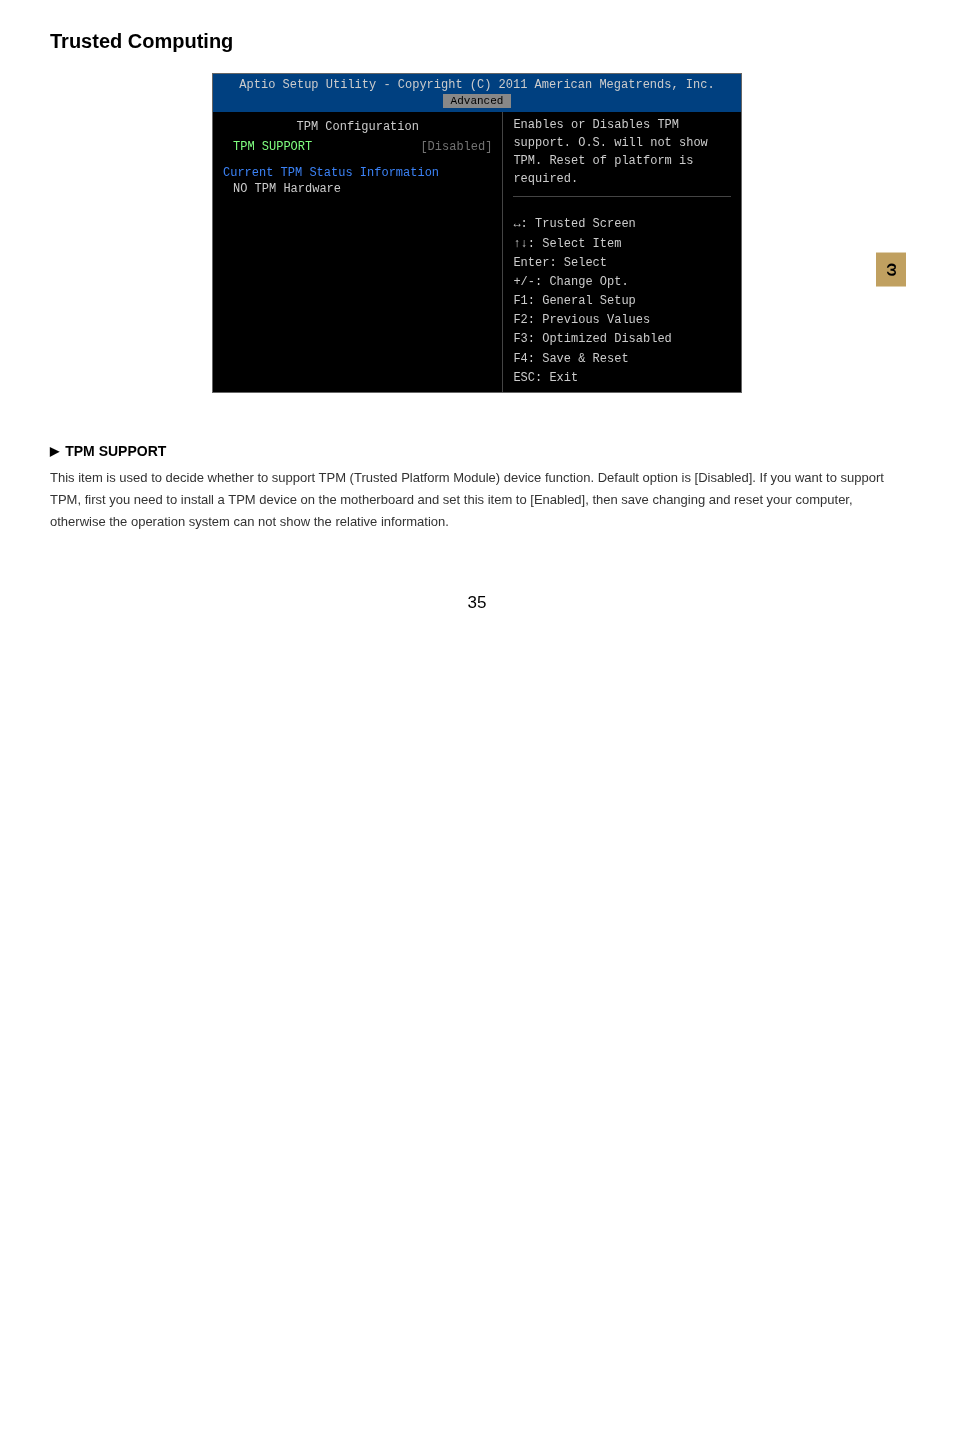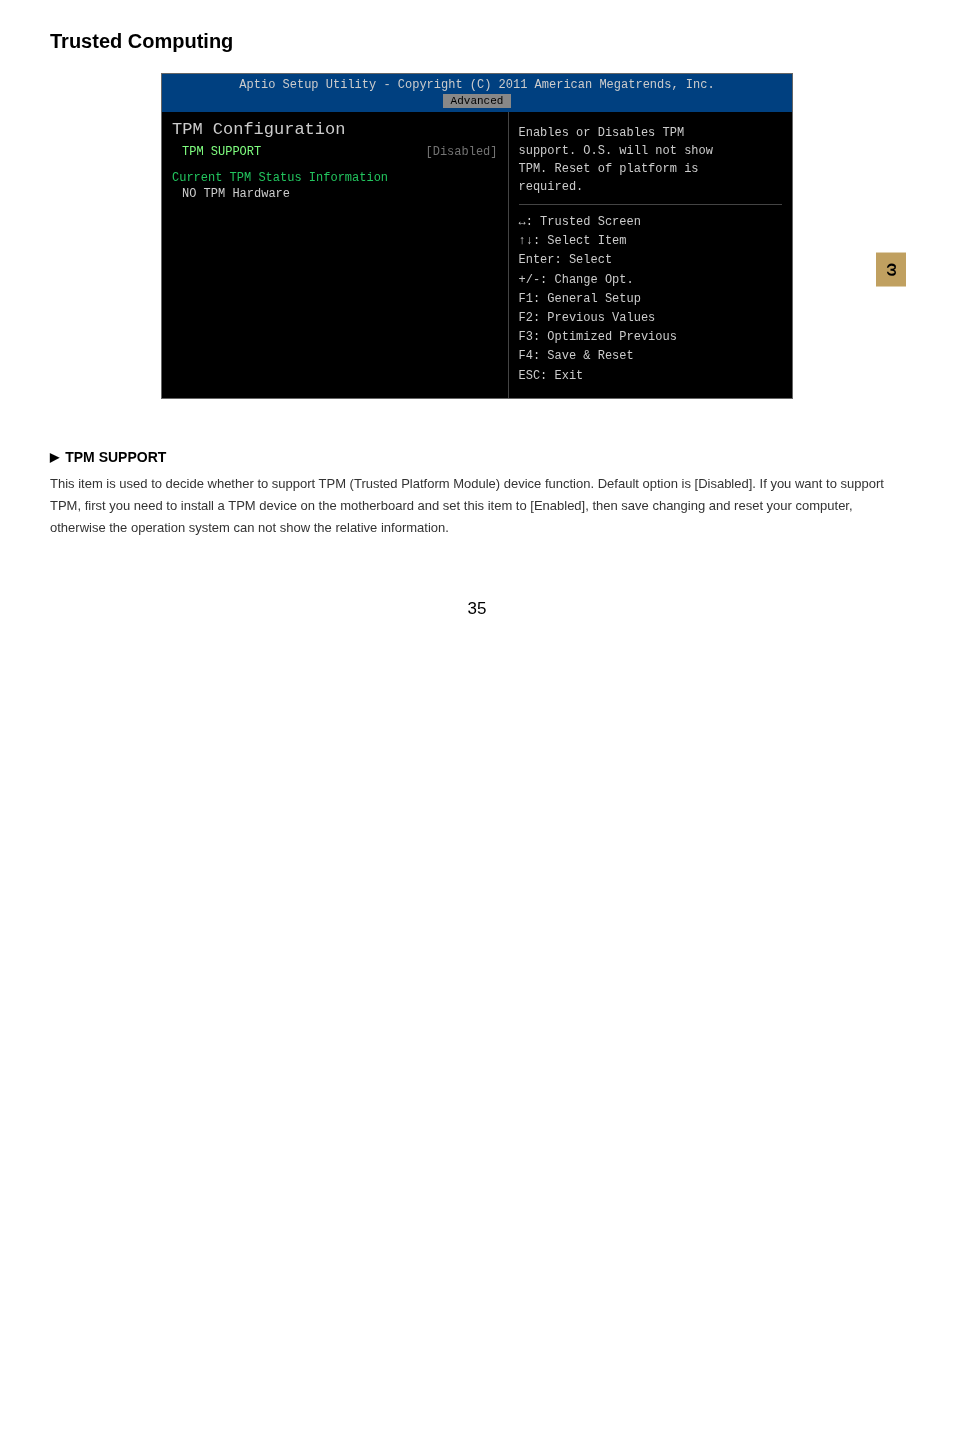--- a/index.html
+++ b/index.html
@@ -14,21 +14,21 @@
     }
 
     .page-title {
       font-size: 20px;
       font-weight: bold;
       margin-bottom: 20px;
       color: #000;
     }
 
     .bios-container {
-      width: 632px;
+      width: 530px;
       margin: 0 auto 30px auto;
       border: 1px solid #666;
       background: #000;
       color: #ccc;
       font-family: 'Courier New', monospace;
       font-size: 12px;
       position: relative;
     }
 
     .bios-header {
@@ -69,52 +69,53 @@
 
     .bios-left {
       width: 55%;
       padding: 8px 10px;
       border-right: 1px solid #444;
       color: #ccc;
     }
 
     .bios-right {
       width: 45%;
-      padding: 12px 10px;
+      padding: 4px 10px;
       color: #ccc;
       display: flex;
       flex-direction: column;
       justify-content: space-between;
     }
 
     .bios-section-title {
       color: #ccc;
       margin-bottom: 6px;
-      font-size: 17px;
+      font-size: 12px;
+      text-align: center;
     }
 
     .bios-item-row {
       display: flex;
       justify-content: space-between;
       margin-left: 10px;
       color: #80ff80;
       margin-bottom: 6px;
       font-size: 12px;
     }
 
     .bios-item-label {
       color: #80ff80;
     }
 
     .bios-item-value {
       color: #737373;
     }
 
     .bios-status-title {
-      color: #22c55e;
+      color: #3b82f6;
       margin-top: 10px;
       margin-bottom: 2px;
       font-size: 12px;
     }
 
     .bios-status-value {
       margin-left: 10px;
       color: #ccc;
       font-size: 12px;
     }
@@ -231,21 +232,21 @@
 
         <hr class="divider-line">
 
         <div class="bios-help">
           <div>↔: Trusted Screen</div>
           <div>↑↓: Select Item</div>
           <div>Enter: Select</div>
           <div>+/-: Change Opt.</div>
           <div>F1: General Setup</div>
           <div>F2: Previous Values</div>
-          <div>F3: Optimized Previous</div>
+          <div>F3: Optimized Disabled</div>
           <div>F4: Save &amp; Reset</div>
           <div>ESC: Exit</div>
         </div>
       </div>
     </div>
 
   </div>
 
   <div class="side-tab">ω</div>
 </div>

